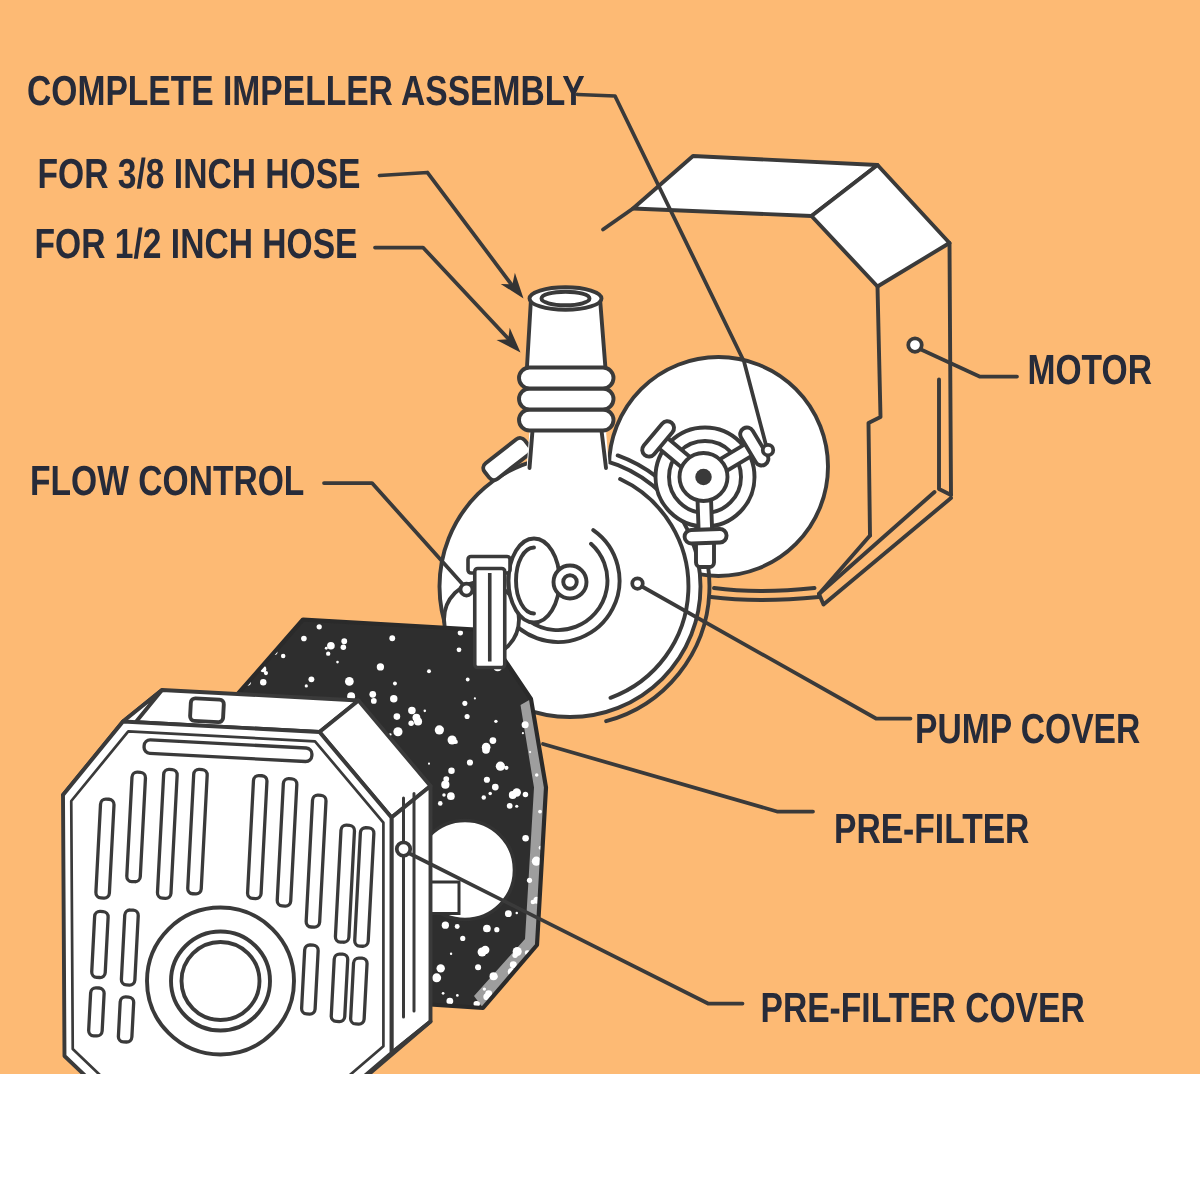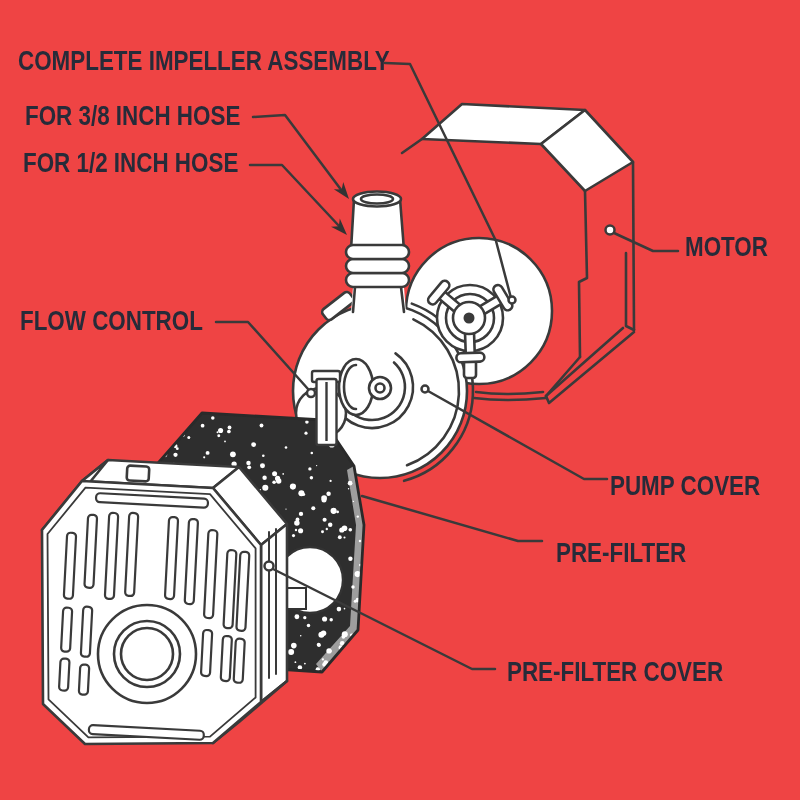--- a/index.html
+++ b/index.html
@@ -1,16 +1,16 @@
 <!DOCTYPE html>
 <html><head>
 <meta charset="utf-8">
 <style>
   html,body{margin:0;padding:0;background:#ffffff;}
-  #stage{position:relative;width:800px;height:800px;background:#ef4444;overflow:hidden;
+  #stage{position:relative;width:800px;height:716px;background:#fdba74;overflow:hidden;
          font-family:"Liberation Sans",sans-serif;}
   #art{position:absolute;left:0;top:0;}
   .lbl{position:absolute;font-weight:bold;font-size:28px;line-height:28px;color:#272b39;
        white-space:nowrap;transform:scaleX(0.8);transform-origin:0 50%;letter-spacing:0px;}
 </style>
 </head>
 <body>
 
 <div id="stage">
 

